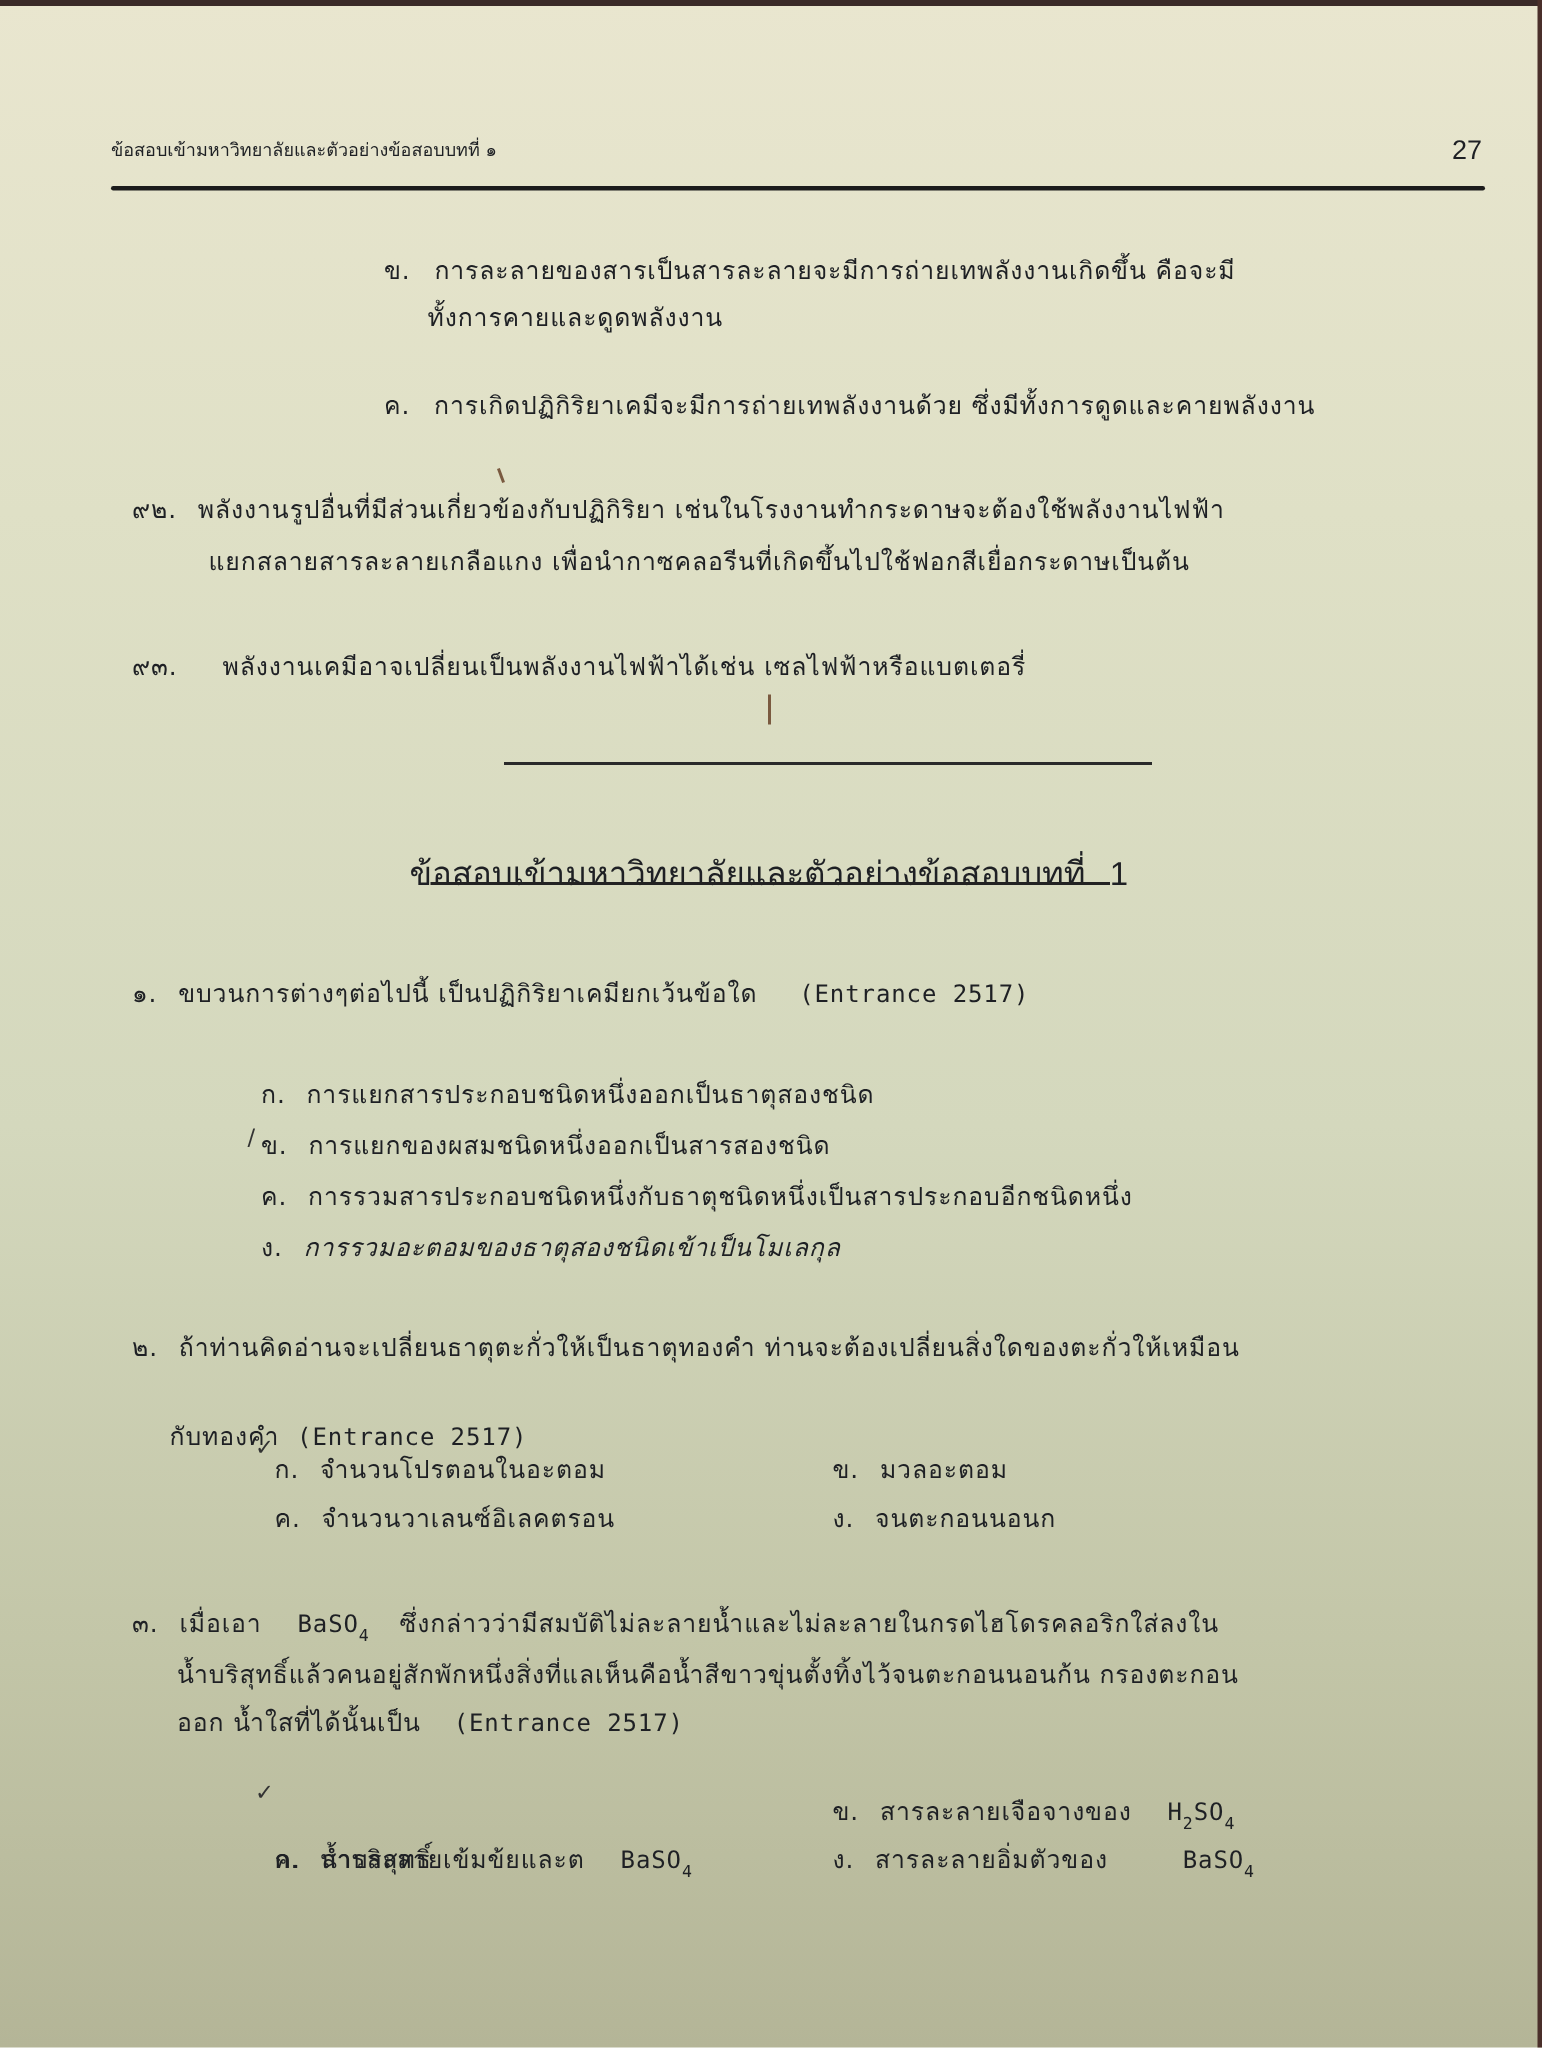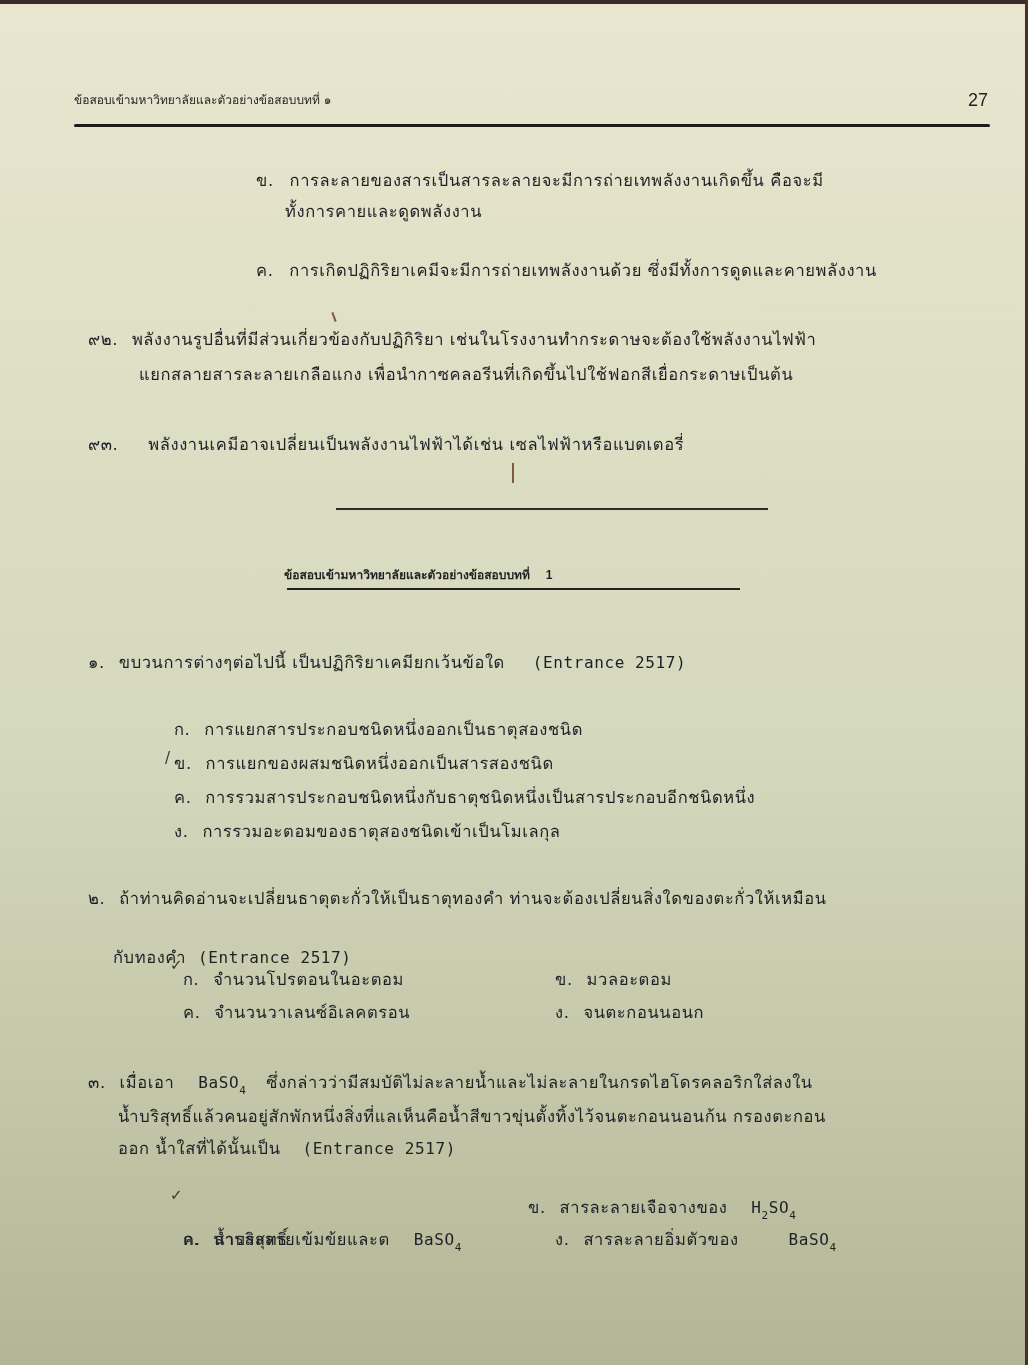--- a/index.html
+++ b/index.html
@@ -12,21 +12,21 @@
   }
   .top-edge { position: absolute; left: 0; top: 0; width: 1028px; height: 4px; background: #3a2a28; }
   .right-edge { position: absolute; right: 0; top: 0; width: 3px; height: 1365px; background: #4a2f2a; }
   .abs { position: absolute; white-space: nowrap; }
   .t { font-size: 16.5px; letter-spacing: 0.6px; }
   .mono { font-family: "DejaVu Sans Mono", "Liberation Mono", monospace; font-size: 16px; }
   .header-title { left: 74px; top: 90px; font-size: 12px; }
   .page-number { left: 968px; top: 90px; font-size: 18px; font-family: "Liberation Sans", sans-serif; }
   .header-rule { position: absolute; left: 74px; top: 124px; width: 916px; height: 3px; background: #1c1c1c; border-radius: 2px; }
   .sep-rule { position: absolute; left: 336px; top: 508px; width: 432px; height: 2px; background: #2a2a2a; }
-  .section-title { left: 284px; top: 565px; font-size: 12px; text-decoration: underline; text-underline-offset: 6px; font-weight: bold; }
+  .section-title { left: 273px; top: 565px; font-size: 22px; text-decoration: underline; text-underline-offset: 6px; }
   .section-title .num { font-family: "Liberation Sans", sans-serif; margin-left: 16px; }
   .section-underline { position: absolute; left: 287px; top: 588px; width: 453px; height: 2px; background: #222; }
   .check { position: absolute; font-size: 15px; color: #333; }
   sub { font-size: 11px; vertical-align: -6px; }
   .stray { position: absolute; background: #7a5a40; width: 2px; }
 </style>
 </head>
 <body>
 
 <div class="top-edge"></div>
@@ -79,21 +79,21 @@
 <div class="abs t" style="left:174px; top:750px;">
   <span>ข.</span>
   <span style="margin-left:8px;">การแยกของผสมชนิดหนึ่งออกเป็นสารสองชนิด</span>
 </div>
 <div class="abs t" style="left:174px; top:784px;">
   <span>ค.</span>
   <span style="margin-left:8px;">การรวมสารประกอบชนิดหนึ่งกับธาตุชนิดหนึ่งเป็นสารประกอบอีกชนิดหนึ่ง</span>
 </div>
 <div class="abs t" style="left:174px; top:818px;">
   <span>ง.</span>
-  <span style="margin-left:8px;">การรวมอะตอมของธาตุสองชนิดเข้าเป็นโมเลกุล</span>
+  <span style="margin-left:8px;font-style:italic;">การรวมอะตอมของธาตุสองชนิดเข้าเป็นโมเลกุล</span>
 </div>
 
 <div class="abs t" style="left:88px; top:885px;">
   <span>๒.</span>
   <span style="margin-left:8px;">ถ้าท่านคิดอ่านจะเปลี่ยนธาตุตะกั่วให้เป็นธาตุทองคำ ท่านจะต้องเปลี่ยนสิ่งใดของตะกั่วให้เหมือน</span>
 </div>
 <div class="abs t" style="left:113px; top:944px;">
   <span>กับทองคำ</span>
   <span class="mono" style="margin-left:6px;">(Entrance 2517)</span>
 </div>
@@ -125,21 +125,21 @@
 <div class="abs t" style="left:118px; top:1135px;">
   <span>ออก น้ำใสที่ได้นั้นเป็น</span>
   <span class="mono" style="margin-left:16px;">(Entrance 2517)</span>
 </div>
 
 <div class="check" style="left:170px; top:1186px;">✓</div>
 <div class="abs t" style="left:183px; top:1194px;margin-top:32px;">
   <span>ก.</span>
   <span style="margin-left:8px;">น้ำบริสุทธิ์</span>
 </div>
-<div class="abs t" style="left:528px; top:1194px;text-align:center;">
+<div class="abs t" style="left:555px; top:1194px;text-align:center;">
   <span>ข.</span>
   <span style="margin-left:8px;">สารละลายเจือจางของ</span>
   <span class="mono" style="margin-left:18px;"><span>H</span><sub>2</sub><span>SO</span><sub>4</sub></span>
 </div>
 <div class="abs t" style="left:183px; top:1226px;">
   <span>ค.</span>
   <span style="margin-left:8px;">สารละลายเข้มข้ยและต</span>
   <span class="mono" style="margin-left:18px;"><span>BaSO</span><sub>4</sub></span>
 </div>
 <div class="abs t" style="left:555px; top:1226px;">

